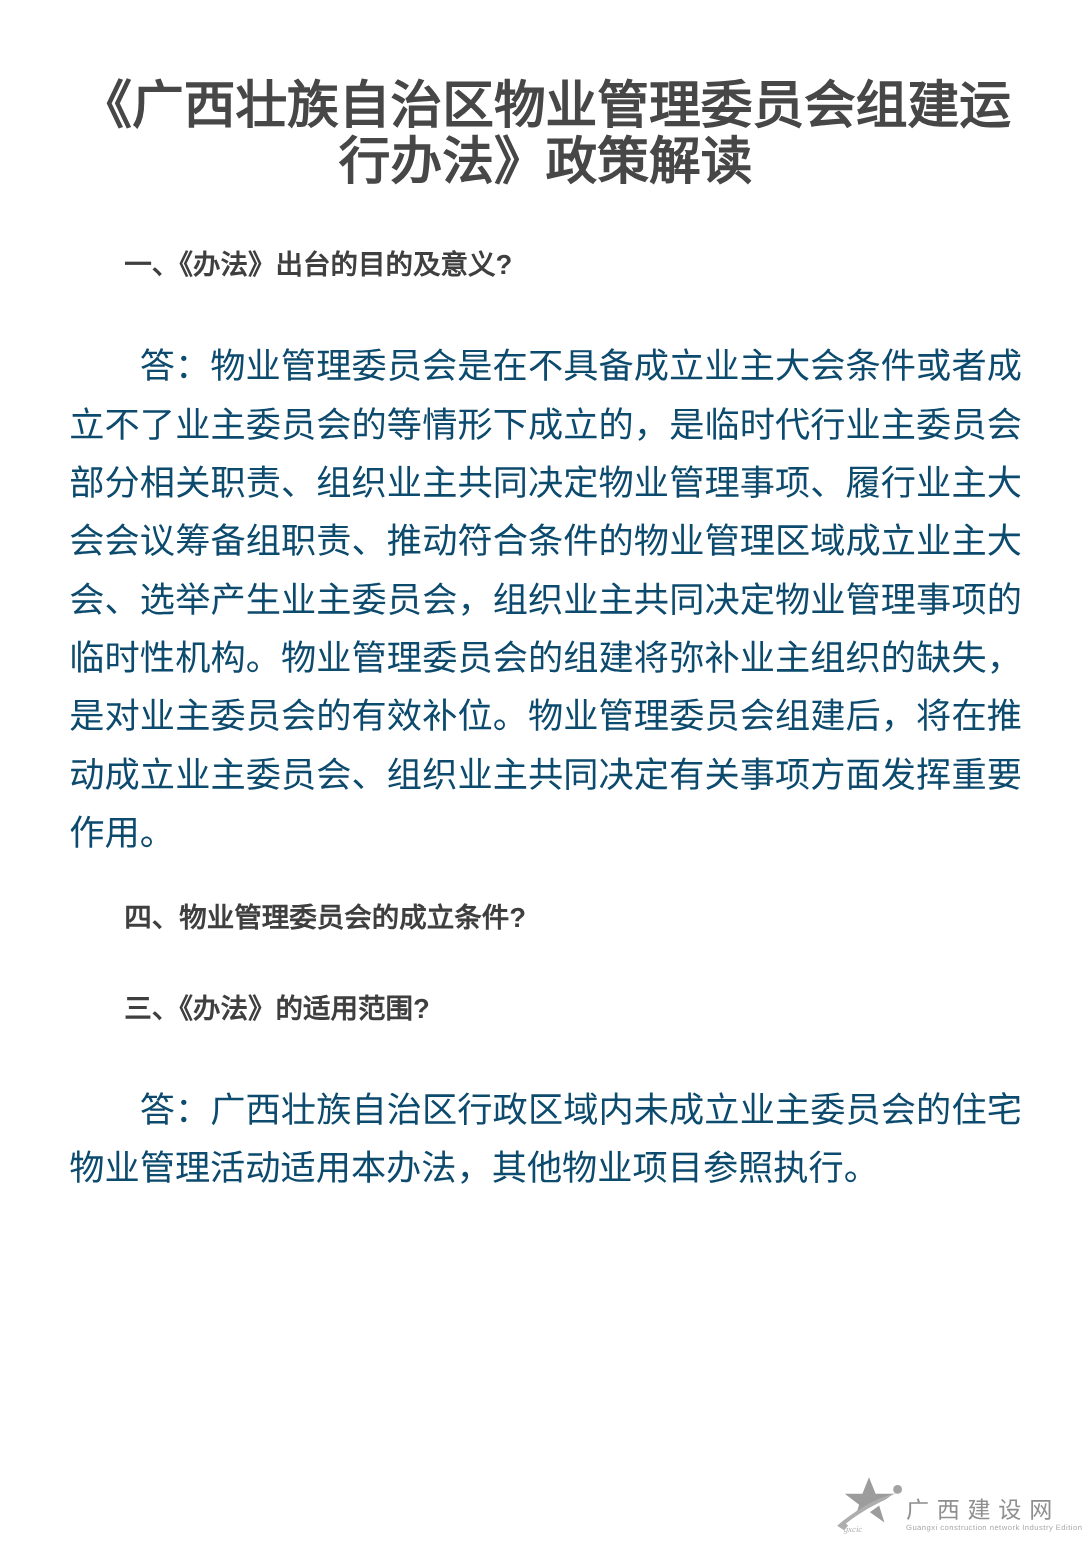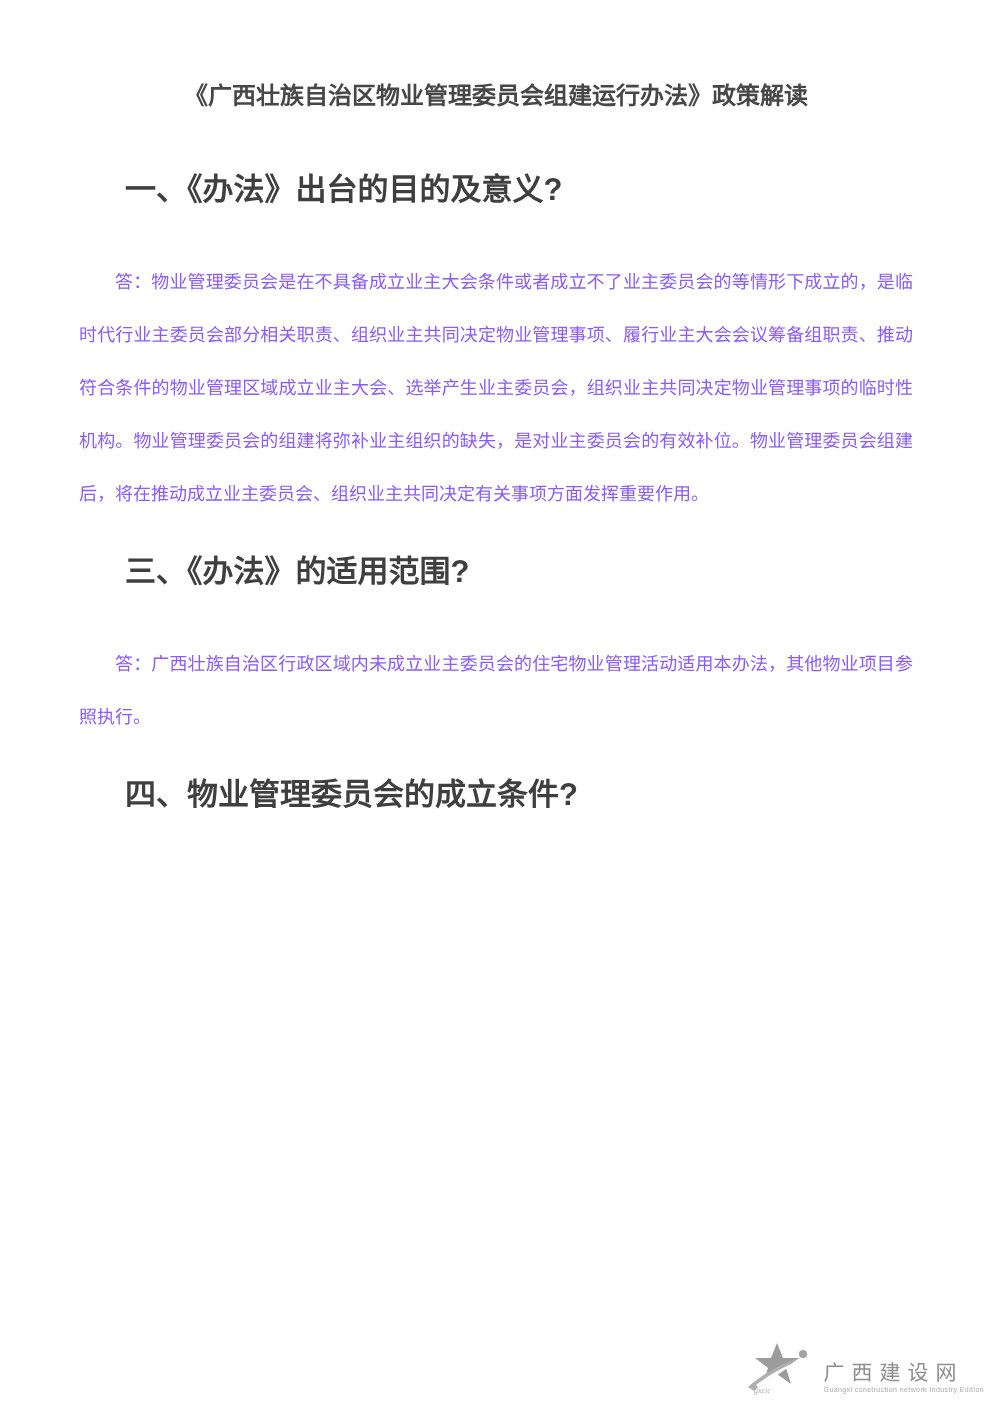--- a/index.html
+++ b/index.html
@@ -10,53 +10,53 @@
     box-sizing: border-box;
     padding: 70px 63px 0 63px;
     background: #ffffff;
     overflow: hidden;
     font-family: "Liberation Serif", "DejaVu Serif", serif;
   }
   .doc-title {
     margin: 0 0 53px 0;
     font-family: "Liberation Sans", "DejaVu Sans", sans-serif;
     font-weight: bold;
-    font-size: 24px;
+    font-size: 47px;
     line-height: 51px;
     text-align: center;
     color: #474747;
   }
   .section-heading {
     margin: 35px 0 50px 0;
     font-family: "Liberation Sans", "DejaVu Sans", sans-serif;
     font-weight: bold;
-    font-size: 31px;
+    font-size: 25px;
     line-height: 32px;
     color: #3f3f3f;
     text-indent: 2em;
   }
   .answer {
-    margin: 16px;
-    font-size: 18px;
+    margin: 0;
+    font-size: 32px;
     line-height: 53px;
-    color: #8b5cf6;
+    color: #0c4a6e;
     text-align: justify;
     text-indent: 2em;
   }
   .answer:empty { display: none; }
 
   .watermark {
     position: absolute;
     right: 8px;
     bottom: 6px;
     display: flex;
     align-items: flex-end;
   }
   .wm-star { width: 62px; height: 56px; flex: 0 0 auto; text-decoration: underline; }
-  .wm-textcol { margin-left: 16px; padding-bottom: 3px; }
+  .wm-textcol { margin-left: 3px; padding-bottom: 3px; }
   .wm-sitename {
     font-family: "Liberation Serif", "DejaVu Serif", serif;
     font-size: 21px;
     line-height: 24px;
     color: #8f8f8f;
     letter-spacing: 7px;
     white-space: nowrap;
   }
   .wm-subtitle {
     font-family: "Liberation Sans", "DejaVu Sans", sans-serif;
@@ -76,27 +76,27 @@
 
   <section>
     <h2 class="section-heading">一、《办法》出台的目的及意义?</h2>
     <p class="answer">答：物业管理委员会是在不具备成立业主大会条件或者成立不了业主委员会的等情形下成立的，是临时代行业主委员会部分相关职责、组织业主共同决定物业管理事项、履行业主大会会议筹备组职责、推动符合条件的物业管理区域成立业主大会、选举产生业主委员会，组织业主共同决定物业管理事项的临时性机构。物业管理委员会的组建将弥补业主组织的缺失，是对业主委员会的有效补位。物业管理委员会组建后，将在推动成立业主委员会、组织业主共同决定有关事项方面发挥重要作用。</p>
   </section>
 
   <section>
   </section>
 
   <section>
-    <h2 class="section-heading">三、《办法》的适用范围?</h2>
-    <p class="answer">答：广西壮族自治区行政区域内未成立业主委员会的住宅物业管理活动适用本办法，其他物业项目参照执行。</p>
+    <h2 class="section-heading">四、物业管理委员会的成立条件?</h2>
+
   </section>
 
   <section>
-    <h2 class="section-heading">四、物业管理委员会的成立条件?</h2>
-
+    <h2 class="section-heading">三、《办法》的适用范围?</h2>
+    <p class="answer">答：广西壮族自治区行政区域内未成立业主委员会的住宅物业管理活动适用本办法，其他物业项目参照执行。</p>
   </section>
 
   <div class="watermark">
     <span class="wm-star">
       <svg viewBox="0 0 62 56" width="62" height="56" xmlns="http://www.w3.org/2000/svg">
 
         <polygon points="31,2 37,17 53,17 40,27 45,43 31,33 17,43 22,27 9,17 25,17" fill="#9c9c9c"></polygon>
 
         <path d="M2,46 C16,34 34,22 56,16 C36,26 20,38 8,50 Z" fill="#aeaeae"></path>
         <path d="M10,44 C22,35 36,26 52,20 C38,29 24,39 14,48 Z" fill="#ffffff"></path>

